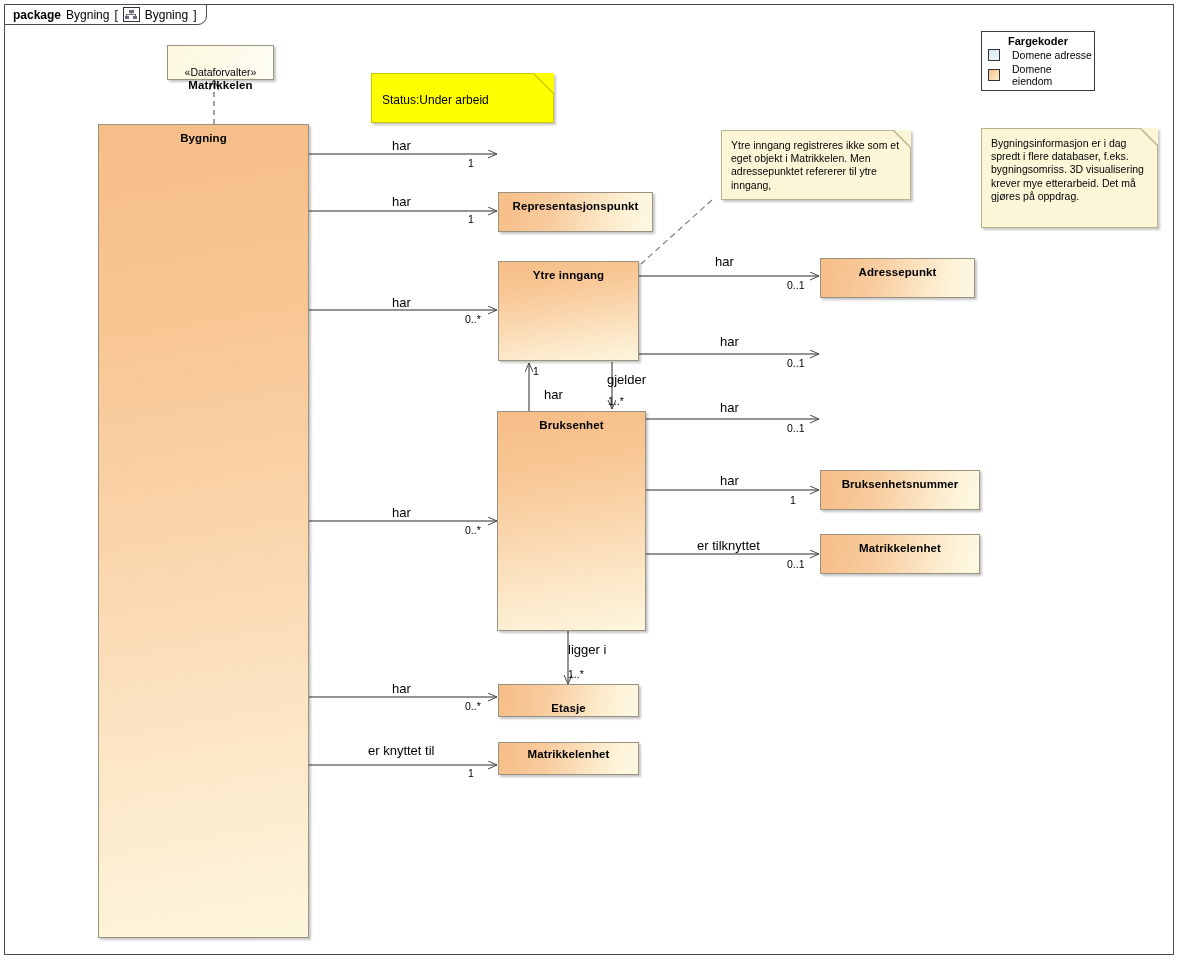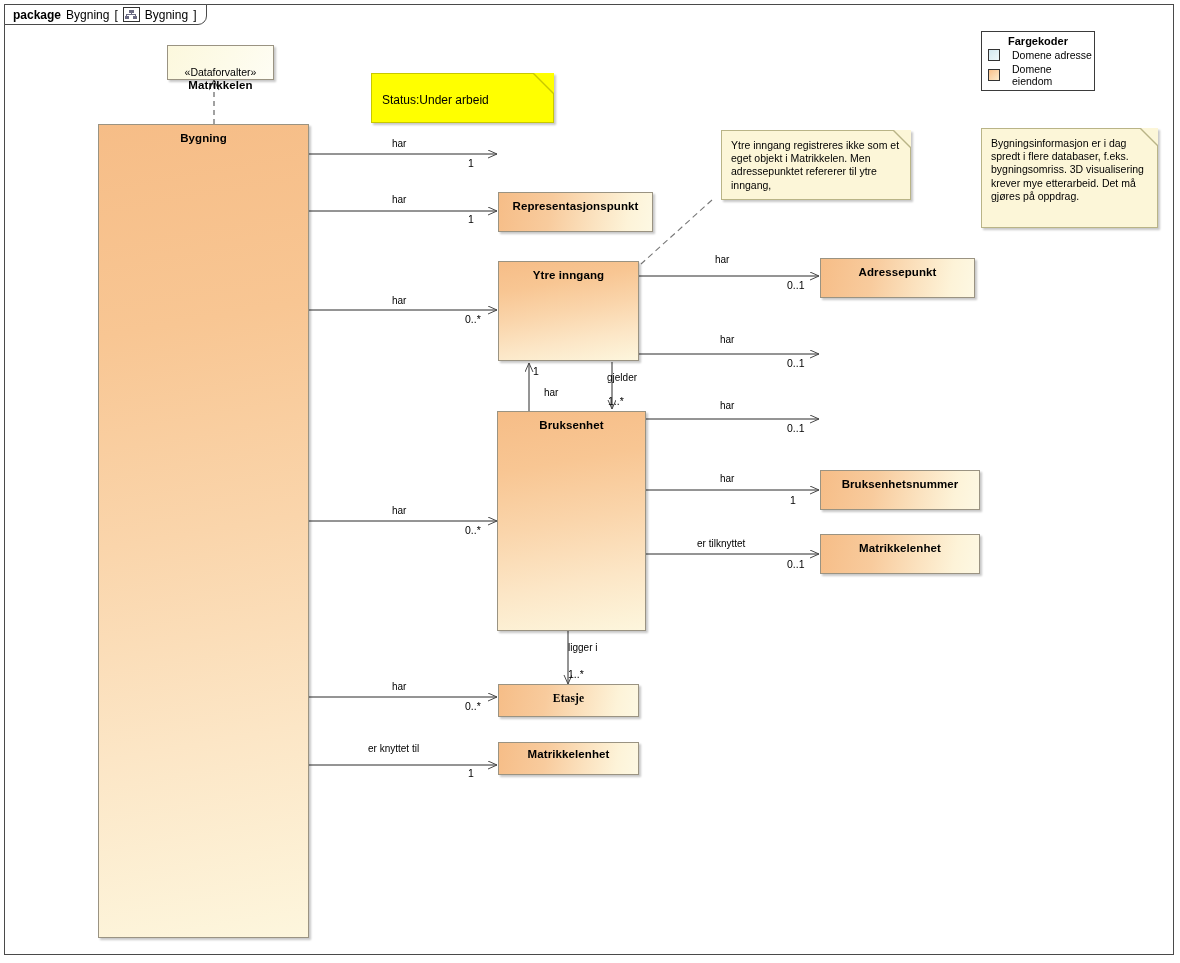--- a/index.html
+++ b/index.html
@@ -180,21 +180,21 @@
     border: 1px solid #333;
     box-sizing: border-box;
     flex: 0 0 auto;
   }
   .sw-adresse { background: linear-gradient(135deg,#d3e8f0,#eff8fb); }
   .sw-eiendom { background: linear-gradient(135deg,#f8c08b,#fdeccd); }
 
   
   .lbl {
     position: absolute;
-    font-size: 10px;
+    font-size: 13px;
     color: #000;
     white-space: nowrap;
     z-index: 2;
   }
   .mult {
     position: absolute;
     font-size: 10.5px;
     color: #000;
     white-space: nowrap;
     z-index: 2;
@@ -294,21 +294,21 @@
 
   <div class="cls fill-eiendom" style="left:820px; top:470px; width:160px; height:40px;">
     <div class="cls-name">Bruksenhetsnummer</div>
   </div>
 
   <div class="cls fill-eiendom" style="left:820px; top:534px; width:160px; height:40px;">
     <div class="cls-name">Matrikkelenhet</div>
   </div>
 
   <div class="cls fill-eiendom" style="left:498px; top:684px; width:141px; height:33px;">
-    <div class="cls-name" style="padding-top:7px;font-family:Liberation Serif, serif;">Etasje</div>
+    <div class="cls-name" style="padding-top:17px;">Etasje</div>
   </div>
 
   <div class="cls fill-eiendom" style="left:498px; top:742px; width:141px; height:33px;">
     <div class="cls-name" style="padding-top:5px;">Matrikkelenhet</div>
   </div>
 
   <div class="note note-yellow" style="left:371px; top:31px; width:183px; height:50px;margin-top:42px;">
     <div class="fold"></div>
     <span>Status:Under arbeid</span>
   </div>

